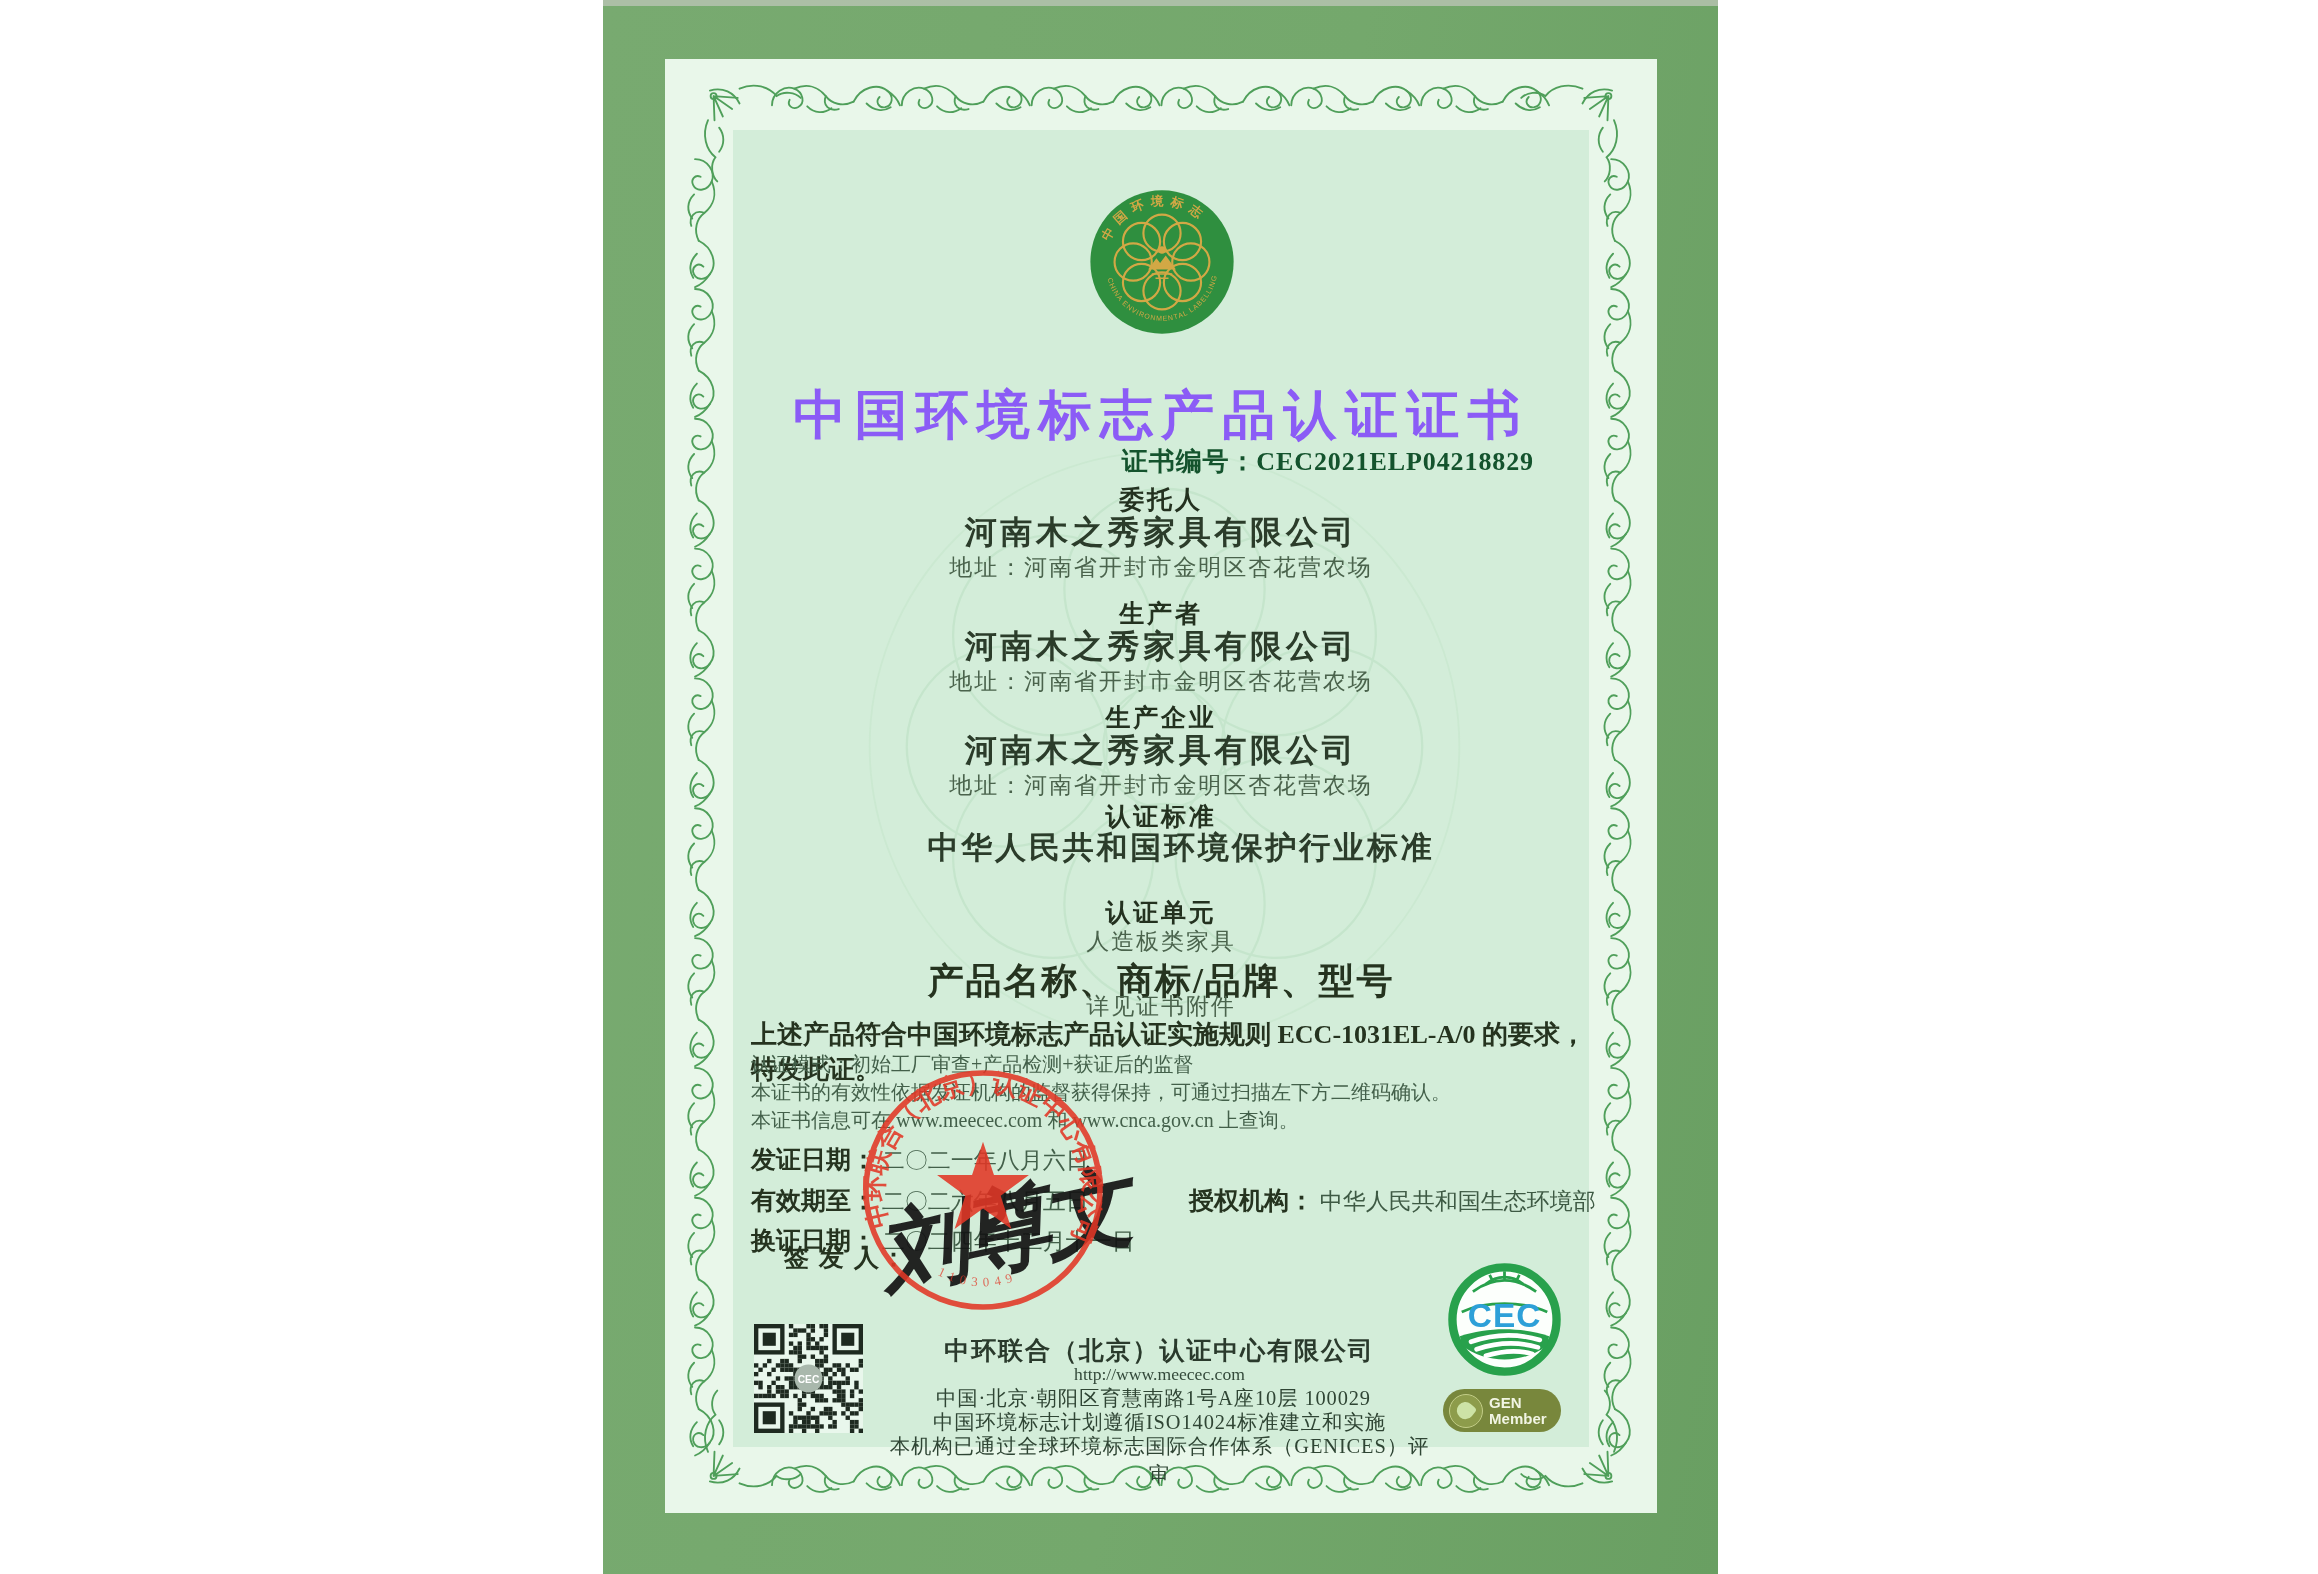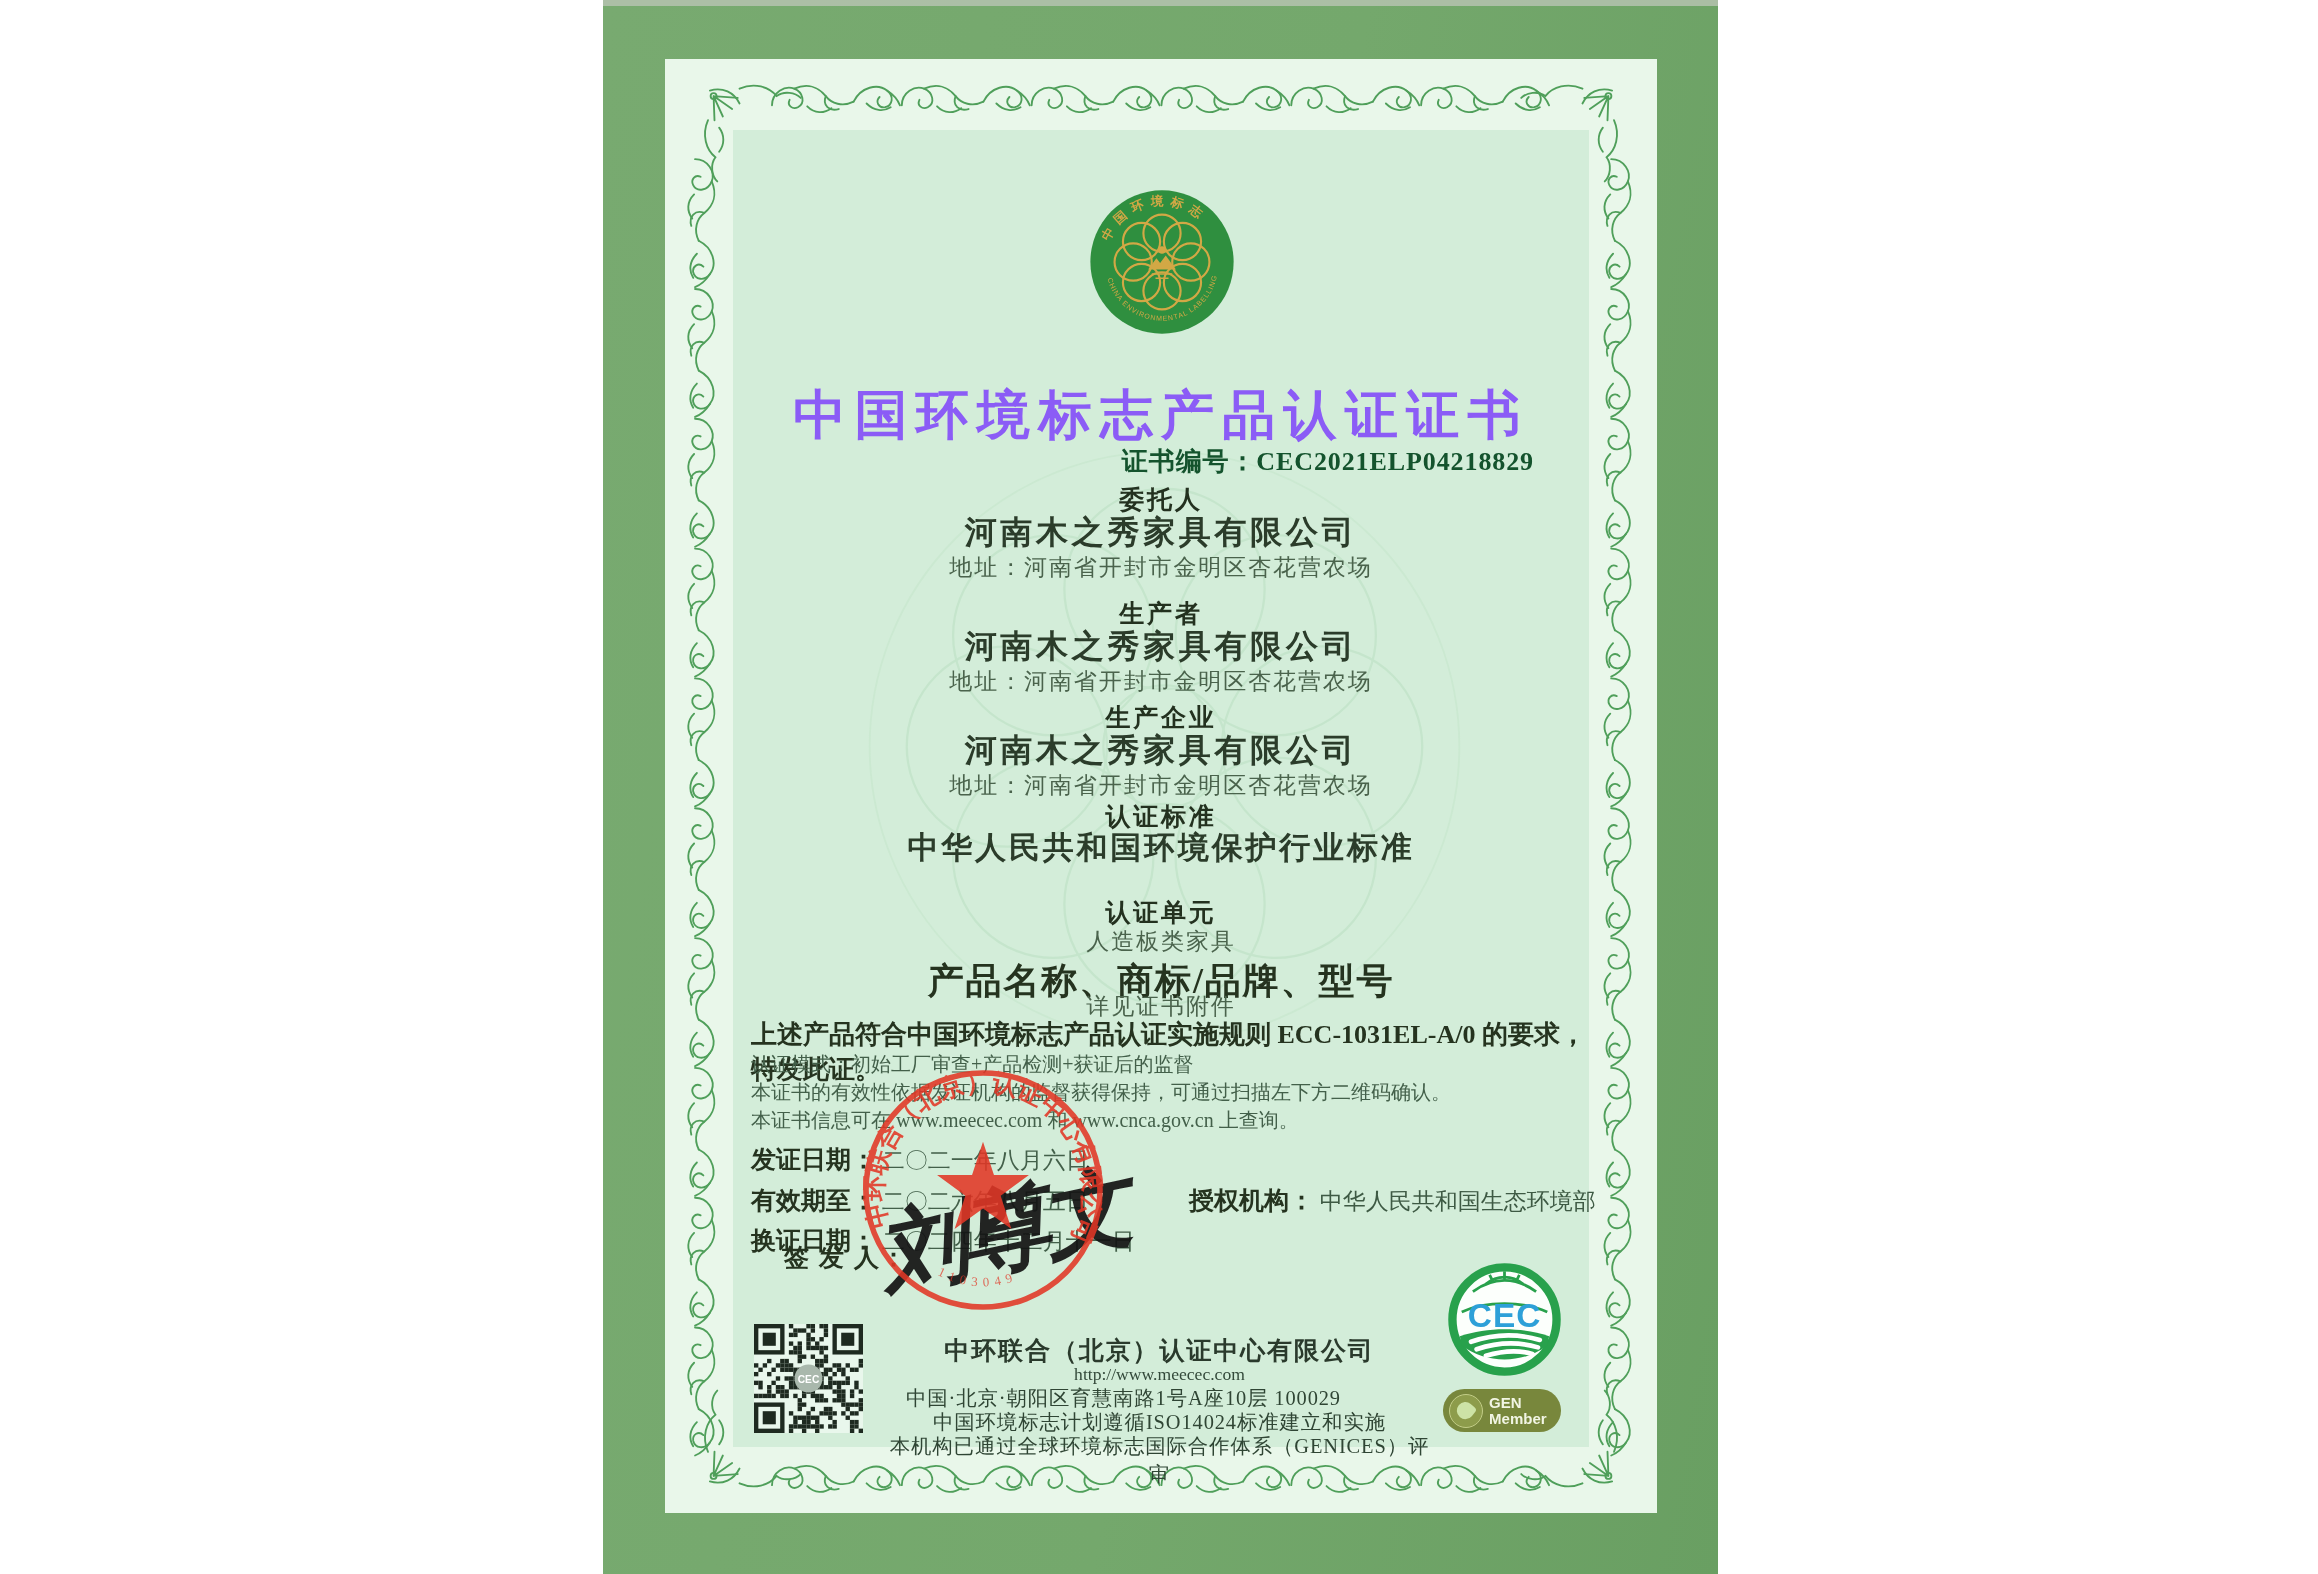--- a/index.html
+++ b/index.html
@@ -165,21 +165,21 @@
 
   <div class="abs centered sec-label" style="top:597px;">生产者</div>
   <div class="abs centered sec-name" style="top:625px;">河南木之秀家具有限公司</div>
   <div class="abs centered sec-addr" style="top:666px;">地址：河南省开封市金明区杏花营农场</div>
 
   <div class="abs centered sec-label" style="top:701px;">生产企业</div>
   <div class="abs centered sec-name" style="top:729px;">河南木之秀家具有限公司</div>
   <div class="abs centered sec-addr" style="top:770px;">地址：河南省开封市金明区杏花营农场</div>
 
   <div class="abs centered sec-label" style="top:800px;">认证标准</div>
-  <div class="abs centered" style="top:827px;font-weight:bold;font-size:31px;color:#2b3c2a;letter-spacing:2.8px;">中华人民共和国环境保护行业标准</div>
+  <div class="abs centered" style="top:827px;font-weight:bold;font-size:31px;color:#2b3c2a;letter-spacing:2.8px;margin-left:20px;">中华人民共和国环境保护行业标准</div>
 
   <div class="abs centered sec-label" style="top:896px;">认证单元</div>
   <div class="abs centered sec-addr" style="top:926px;">人造板类家具</div>
 
   <div class="abs centered" style="top:957px;font-weight:bold;font-size:36px;color:#25331f;letter-spacing:1.9px;">产品名称、商标/品牌、型号</div>
   <div class="abs centered sec-addr" style="top:991px;">详见证书附件</div>
 
   <div class="abs stmt-strong" style="left:751px;top:1017px;width:835px;">上述产品符合中国环境标志产品认证实施规则 ECC-1031EL-A/0 的要求，特发此证。</div>
   <div class="abs stmt" style="left:751px;top:1051px;width:835px;">认证模式：初始工厂审查+产品检测+获证后的监督</div>
   <div class="abs stmt" style="left:751px;top:1079px;width:835px;">本证书的有效性依据发证机构的监督获得保持，可通过扫描左下方二维码确认。</div>
@@ -441,21 +441,21 @@
       <rect x="93.6" y="9.36" width="14.04" height="14.04" fill="#1e2a20"></rect>
       <rect x="0" y="84.24" width="32.76" height="32.76" fill="#1e2a20"></rect>
       <rect x="4.68" y="88.91999999999999" width="23.4" height="23.4" fill="#e9f7ec"></rect>
       <rect x="9.36" y="93.6" width="14.04" height="14.04" fill="#1e2a20"></rect>
       <circle cx="58.5" cy="58.5" r="15" fill="#a9b8ac"></circle>
       <text x="58.5" y="63" text-anchor="middle" font-size="11" fill="#ffffff" font-family="Liberation Sans, sans-serif" font-weight="bold">CEC</text>
     </svg>
 
   <div class="abs footer-org" style="left:881px;top:1334px;width:557px;text-align:center;">中环联合（北京）认证中心有限公司</div>
   <div class="abs footer-url" style="left:881px;top:1364px;width:557px;text-align:center;">http://www.meecec.com</div>
-  <div class="abs footer-line" style="left:906px;top:1384px;width:557px;">中国·北京·朝阳区育慧南路1号A座10层  100029</div>
+  <div class="abs footer-line" style="left:875px;top:1384px;width:557px;text-align:center;">中国·北京·朝阳区育慧南路1号A座10层  100029</div>
   <div class="abs footer-line" style="left:881px;top:1408px;width:557px;text-align:center;">中国环境标志计划遵循ISO14024标准建立和实施</div>
   <div class="abs footer-line" style="left:881px;top:1432px;width:557px;text-align:center;">本机构已通过全球环境标志国际合作体系（GENICES）评审</div>
 
   <svg class="abs" style="left:1445px;top:1260px;" width="119" height="119" viewBox="-64 -64 128 128">
     <circle cx="0" cy="0" r="56" fill="#fcfffc" stroke="#28a14c" stroke-width="9"></circle>
     <g fill="none" stroke="#28a14c" stroke-width="3">
       <path d="M-34,-30 C-12,-46 12,-46 34,-30"></path>
       <path d="M-20,-38 C-8,-48 8,-48 20,-38"></path>
       <path d="M-12,-40 L-16,-48 M12,-40 L16,-48 M0,-43 L0,-52"></path>
       <path d="M-46,-8 C-20,-20 20,-20 46,-8"></path>

